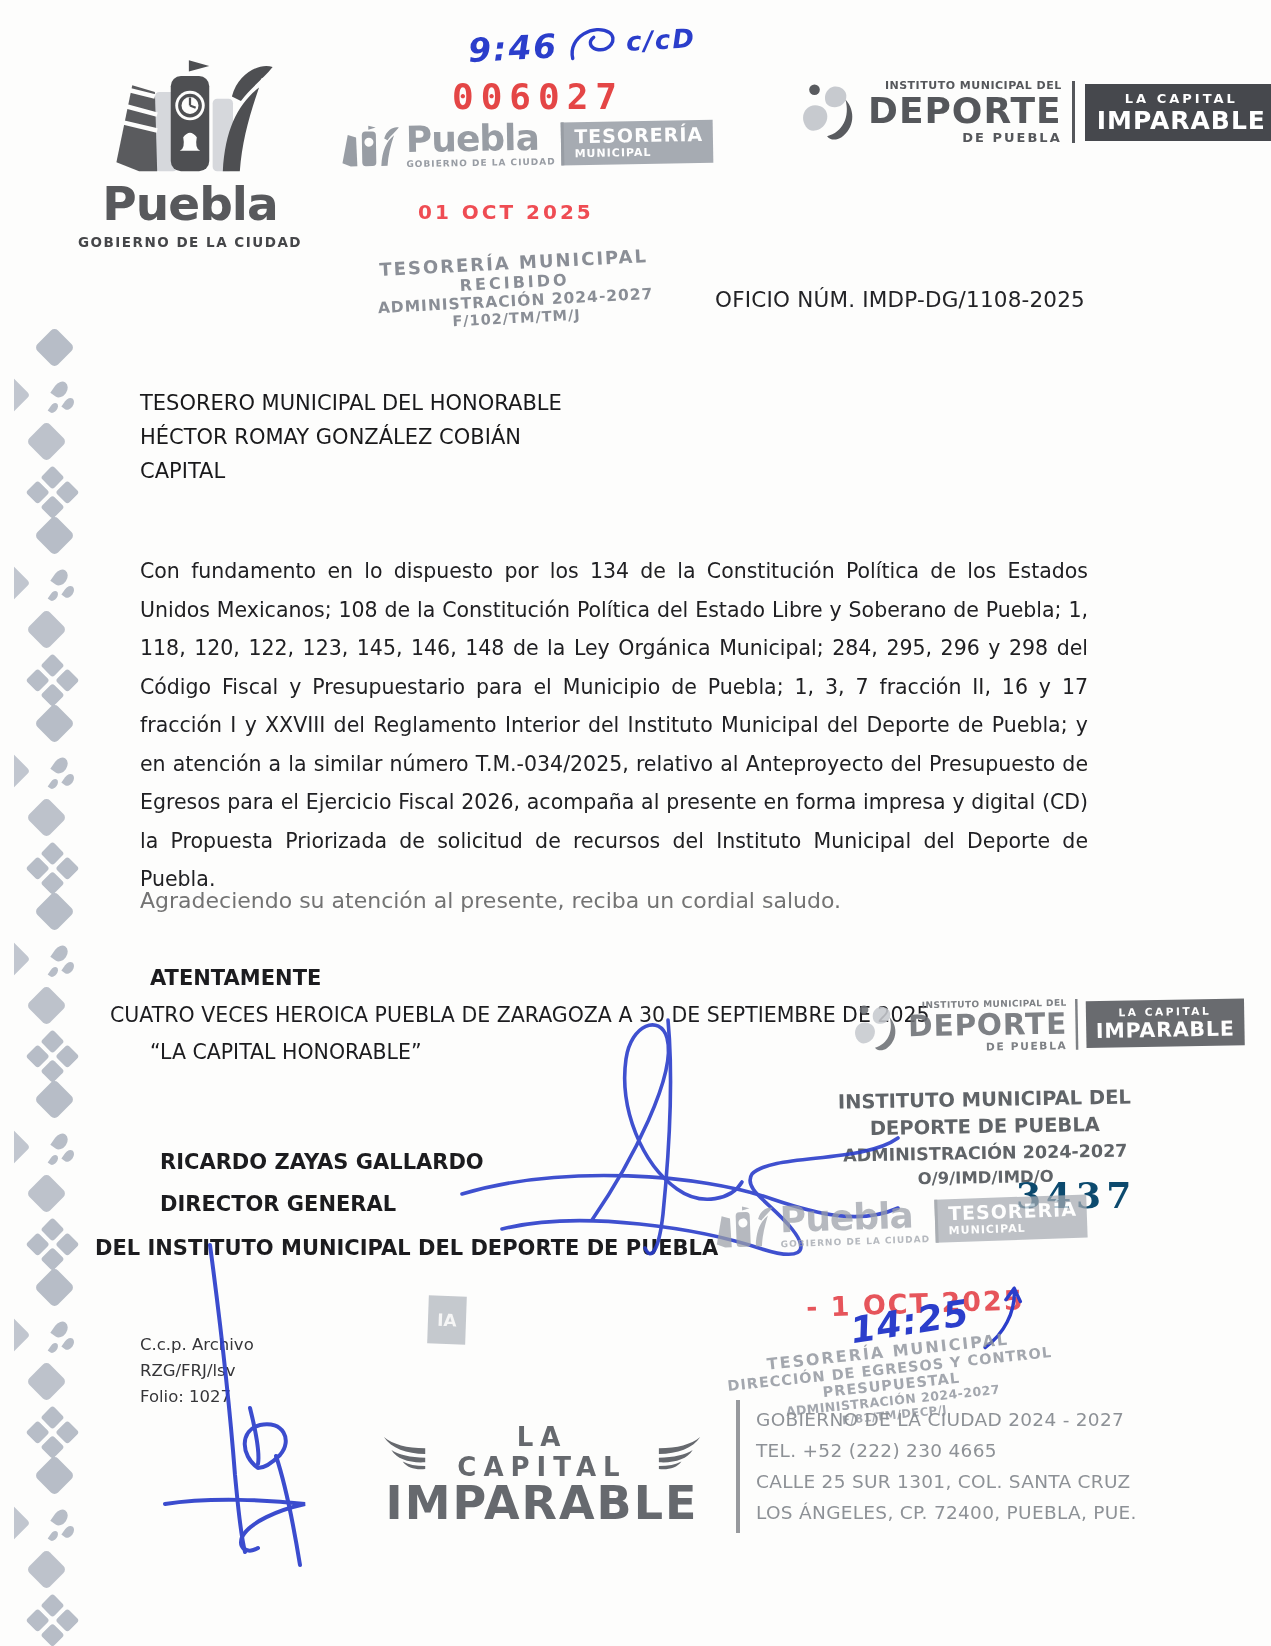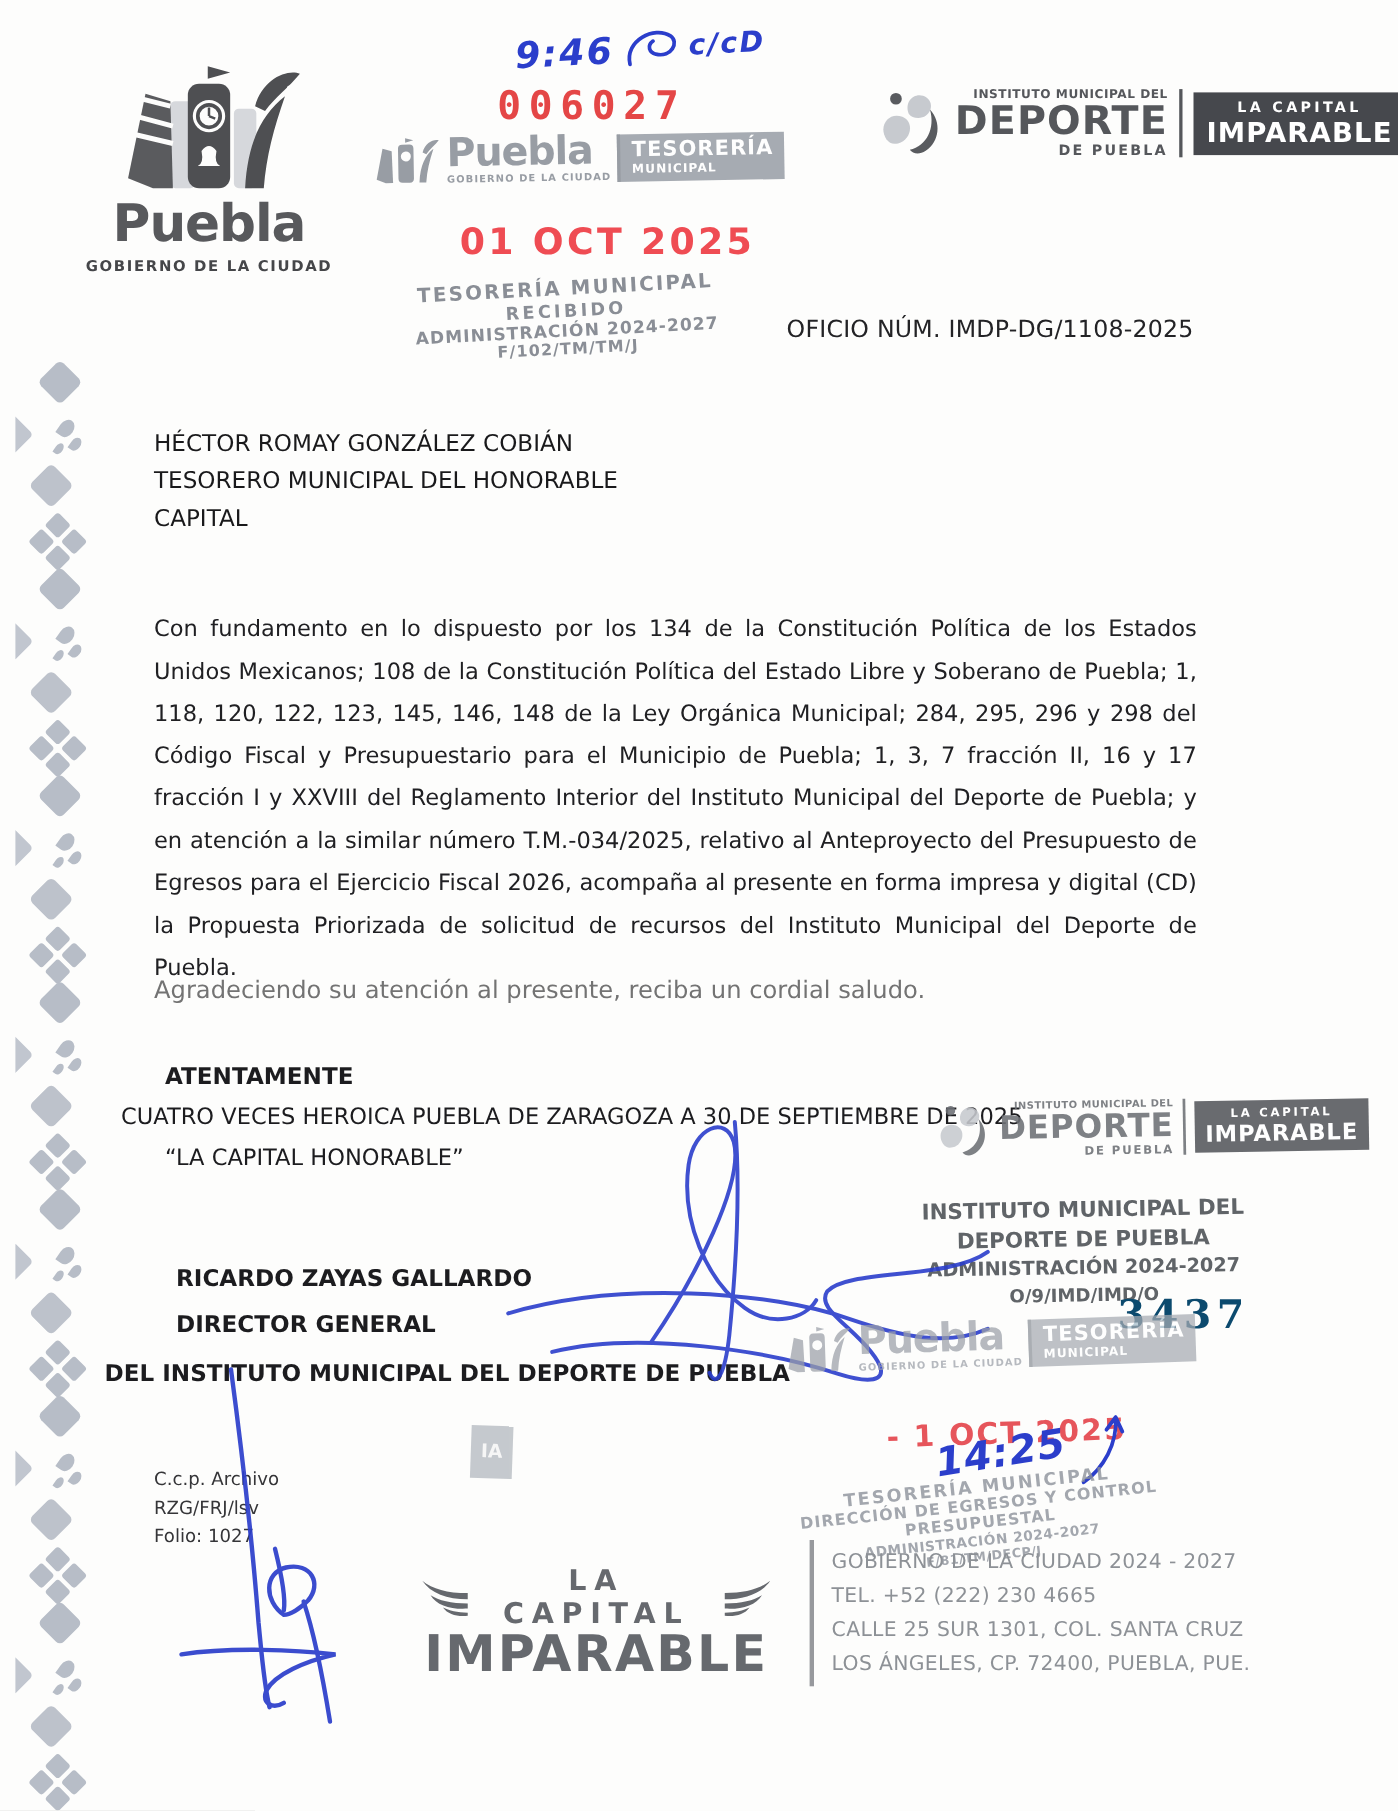--- a/index.html
+++ b/index.html
@@ -32,21 +32,21 @@
 
   
   .hw{color:#2b3ecb;font-style:italic;font-weight:bold;}
   .hw-top{left:468px;top:24px;font-size:33px;transform:rotate(-3deg);letter-spacing:2px;display:flex;align-items:center;gap:8px;}
   .hw-top .cd{font-size:26px;}
   .hw-bottom{left:852px;top:1296px;font-size:36px;transform:rotate(-9deg);letter-spacing:1px;display:flex;align-items:flex-start;gap:2px;}
 
   
   .red-folio-top{left:452px;top:76px;font-family:"DejaVu Sans Mono","Liberation Mono",monospace;
     font-size:36px;font-weight:bold;color:#e23333;letter-spacing:7px;opacity:.9;}
-  .red-date1{left:418px;top:200px;font-size:33px;font-weight:bold;color:#ee3d45;letter-spacing:3px;opacity:.92;}
+  .red-date1{left:418px;top:200px;font-size:20px;font-weight:bold;color:#ee3d45;letter-spacing:3px;opacity:.92;}
   .red-date2{left:806px;top:1288px;font-size:27px;font-weight:bold;color:#e5474e;letter-spacing:2px;transform:rotate(-2deg);opacity:.92;}
   .red-folio-bottom{left:1016px;top:1174px;font-family:"DejaVu Serif","Liberation Serif",serif;
     font-size:36px;font-weight:bold;color:#0c4a6e;letter-spacing:5px;}
 
   
   .tstamp{display:flex;align-items:center;gap:6px;color:#8b9098;}
   .tstamp .word{font-size:36px;font-weight:bold;letter-spacing:-1px;line-height:.9;}
   .tstamp .word small{display:block;font-size:9px;font-weight:bold;letter-spacing:1px;margin-top:3px;}
   .tstamp .box{background:#9ba0a8;color:#fff;padding:5px 10px 6px;line-height:1;border-left:3px solid #8b9098;}
   .tstamp .box .b1{font-size:19px;font-weight:bold;letter-spacing:1px;}
@@ -228,22 +228,22 @@
     <div class="bar"></div>
     <div class="badge">
       <div class="c1">LA CAPITAL</div>
       <div class="c2">IMPARABLE</div>
     </div>
   </div>
 
   <div class="abs oficio-line">OFICIO NÚM. IMDP-DG/1108-2025</div>
 
   <div class="abs recipient">
+    <div>TESORERO MUNICIPAL DEL HONORABLE</div>
     <div>HÉCTOR ROMAY GONZÁLEZ COBIÁN</div>
-    <div>TESORERO MUNICIPAL DEL HONORABLE</div>
     <div>CAPITAL</div>
   </div>
 
   <div class="abs para">Con fundamento en lo dispuesto por los 134 de la Constitución Política de los Estados Unidos Mexicanos; 108 de la Constitución Política del Estado Libre y Soberano de Puebla; 1, 118, 120, 122, 123, 145, 146, 148 de la Ley Orgánica Municipal; 284, 295, 296 y 298 del Código Fiscal y Presupuestario para el Municipio de Puebla; 1, 3, 7 fracción II, 16 y 17 fracción I y XXVIII del Reglamento Interior del Instituto Municipal del Deporte de Puebla; y en atención a la similar número T.M.-034/2025, relativo al Anteproyecto del Presupuesto de Egresos para el Ejercicio Fiscal 2026, acompaña al presente en forma impresa y  digital (CD) la Propuesta Priorizada de solicitud de recursos del Instituto Municipal del Deporte de Puebla.</div>
   <div class="abs para2">Agradeciendo su atención al presente, reciba un cordial saludo.</div>
 
   <div class="abs center-col atent">ATENTAMENTE</div>
   <div class="abs center-col placedate">CUATRO VECES HEROICA PUEBLA DE ZARAGOZA A 30 DE SEPTIEMBRE DE 2025</div>
   <div class="abs center-col slogan">“LA CAPITAL HONORABLE”</div>
 

